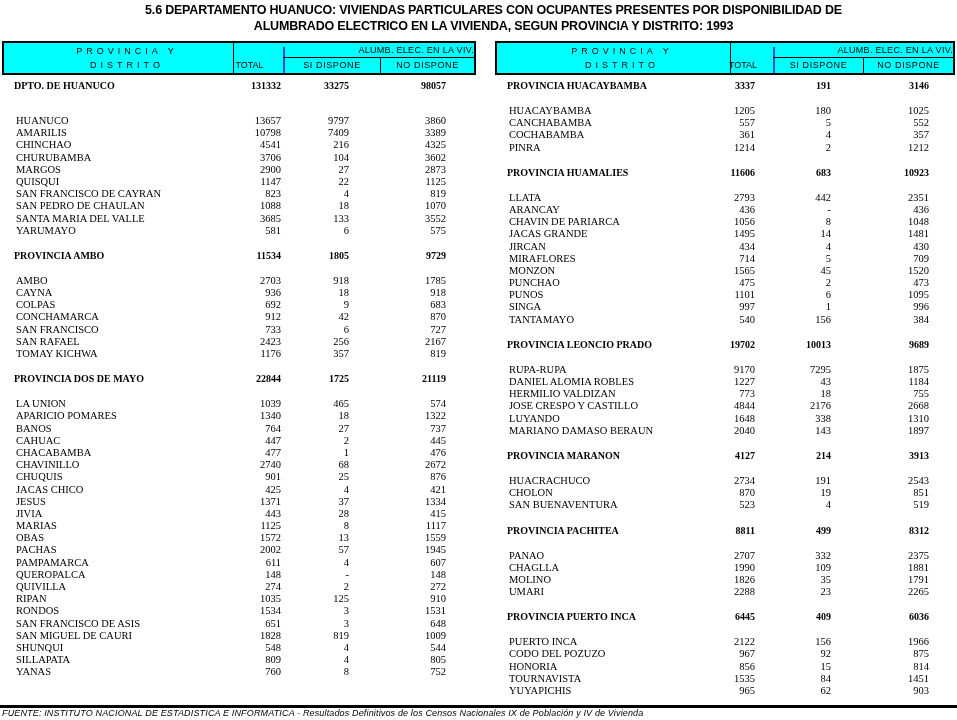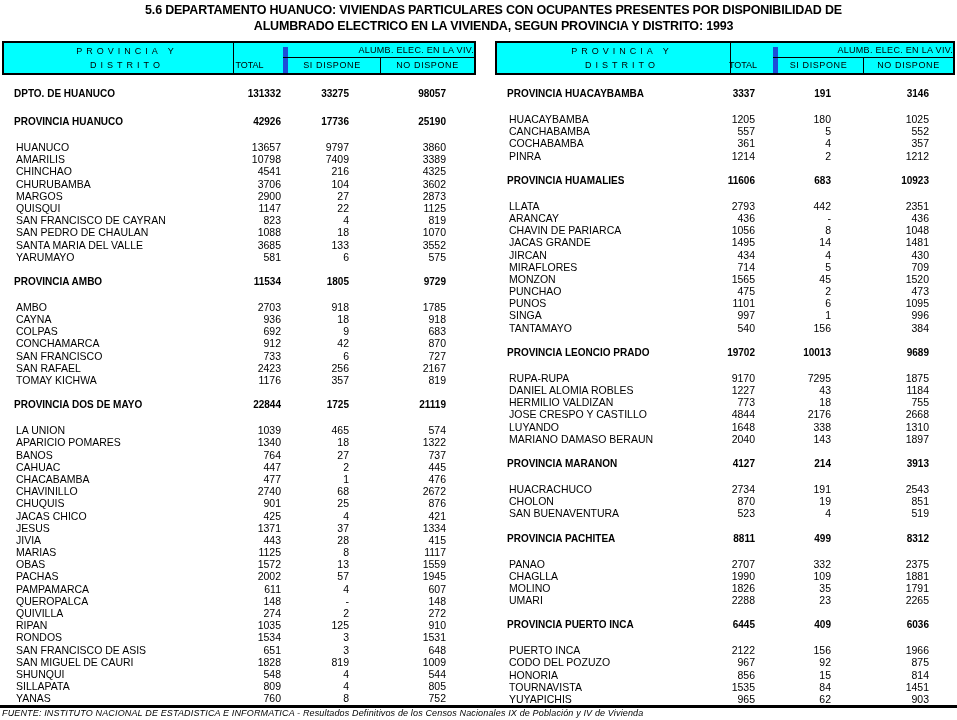--- a/index.html
+++ b/index.html
@@ -3,29 +3,29 @@
 <meta charset="utf-8">
 <style>
   html, body { margin: 0; padding: 0; background: #ffffff; }
   body { width: 957px; height: 720px; position: relative; overflow: hidden; font-family: "Liberation Sans", sans-serif; color: #000; }
   .title { position: absolute; top: 2px; left: 15px; width: 957px; text-align: center; font-weight: bold; font-size: 12.5px; line-height: 16px; letter-spacing: -0.2px; }
   .panel { position: absolute; top: 41px; }
   .panel.left { left: 2px; width: 474px; }
   .panel.right { left: 495px; width: 460px; }
   .hdr { position: relative; height: 34px; background: #00ffff; border: 2px solid #000; box-sizing: border-box; font-size: 9px; }
   .hdr .c1 { position: absolute; left: 17px; top: 0; bottom: 0; border-right: 1px solid #000; }
-  .hdr .c2 { position: absolute; top: 4px; bottom: 0; border-right: 5px solid #1d4ed8; }
+  .hdr .c2 { position: absolute; top: 4px; bottom: 0; border-right: 2px solid #1d4ed8; }
   .hdr .grp { position: absolute; top: 0; right: 0; height: 15px; border-bottom: 1px solid #000; text-align: right; line-height: 15px; box-sizing: border-box; letter-spacing: 0.3px; }
   .hdr .sub { position: absolute; bottom: 0; height: 15px; line-height: 15px; text-align: center; letter-spacing: 0.6px; }
   .hdr .sub.si { border-right: 1px solid #000; }
   .hdr .p1 { position: absolute; top: 2px; line-height: 12px; text-align: center; letter-spacing: 4px; }
   .hdr .p2 { position: absolute; bottom: 0; line-height: 15px; text-align: center; letter-spacing: 4px; }
   .hdr .tot { position: absolute; bottom: 0; line-height: 15px; text-align: center; }
 
-  .rows { position: relative; margin-top: 10px; font-size: 10.5px; }
+  .rows { position: relative; margin-top: 2px; font-size: 10.5px; font-family: Liberation Serif, serif; }
   .row { position: relative; height: 12.2px; line-height: 12.2px; white-space: nowrap; }
   .row.gap { height: 10px; }
   .row.bold { font-weight: bold; height: 18px; line-height: 18px; font-size: 10px; }
   .row .name { position: absolute; left: 14px; }
   .row.bold .name { left: 12px; }
   .row .n { position: absolute; text-align: right; }
   .left .n.t { right: 195px; } .left .n.s { right: 127px; } .left .n.x { right: 30px; }
   .right .n.t { right: 200px; } .right .n.s { right: 124px; } .right .n.x { right: 26px; }
 
   .rule { position: absolute; left: 0; width: 957px; top: 705px; height: 3px; background: #000; }
@@ -53,26 +53,20 @@
     <div class="sub" style="left:377px;width:93px">NO  DISPONE</div>
   </div>
   <div class="rows" id="left-rows">
       <div class="row bold">
         <span class="name">DPTO. DE HUANUCO</span>
         <span class="n t">131332</span>
         <span class="n s">33275</span>
         <span class="n x">98057</span>
       </div>
       <div class="row gap"></div>
-      <div class="row bold">
-        <span class="name">PROVINCIA HUANUCO</span>
-        <span class="n t">42926</span>
-        <span class="n s">17736</span>
-        <span class="n x">25190</span>
-      </div>
       <div class="row gap"></div>
       <div class="row">
         <span class="name">HUANUCO</span>
         <span class="n t">13657</span>
         <span class="n s">9797</span>
         <span class="n x">3860</span>
       </div>
       <div class="row">
         <span class="name">AMARILIS</span>
         <span class="n t">10798</span>

